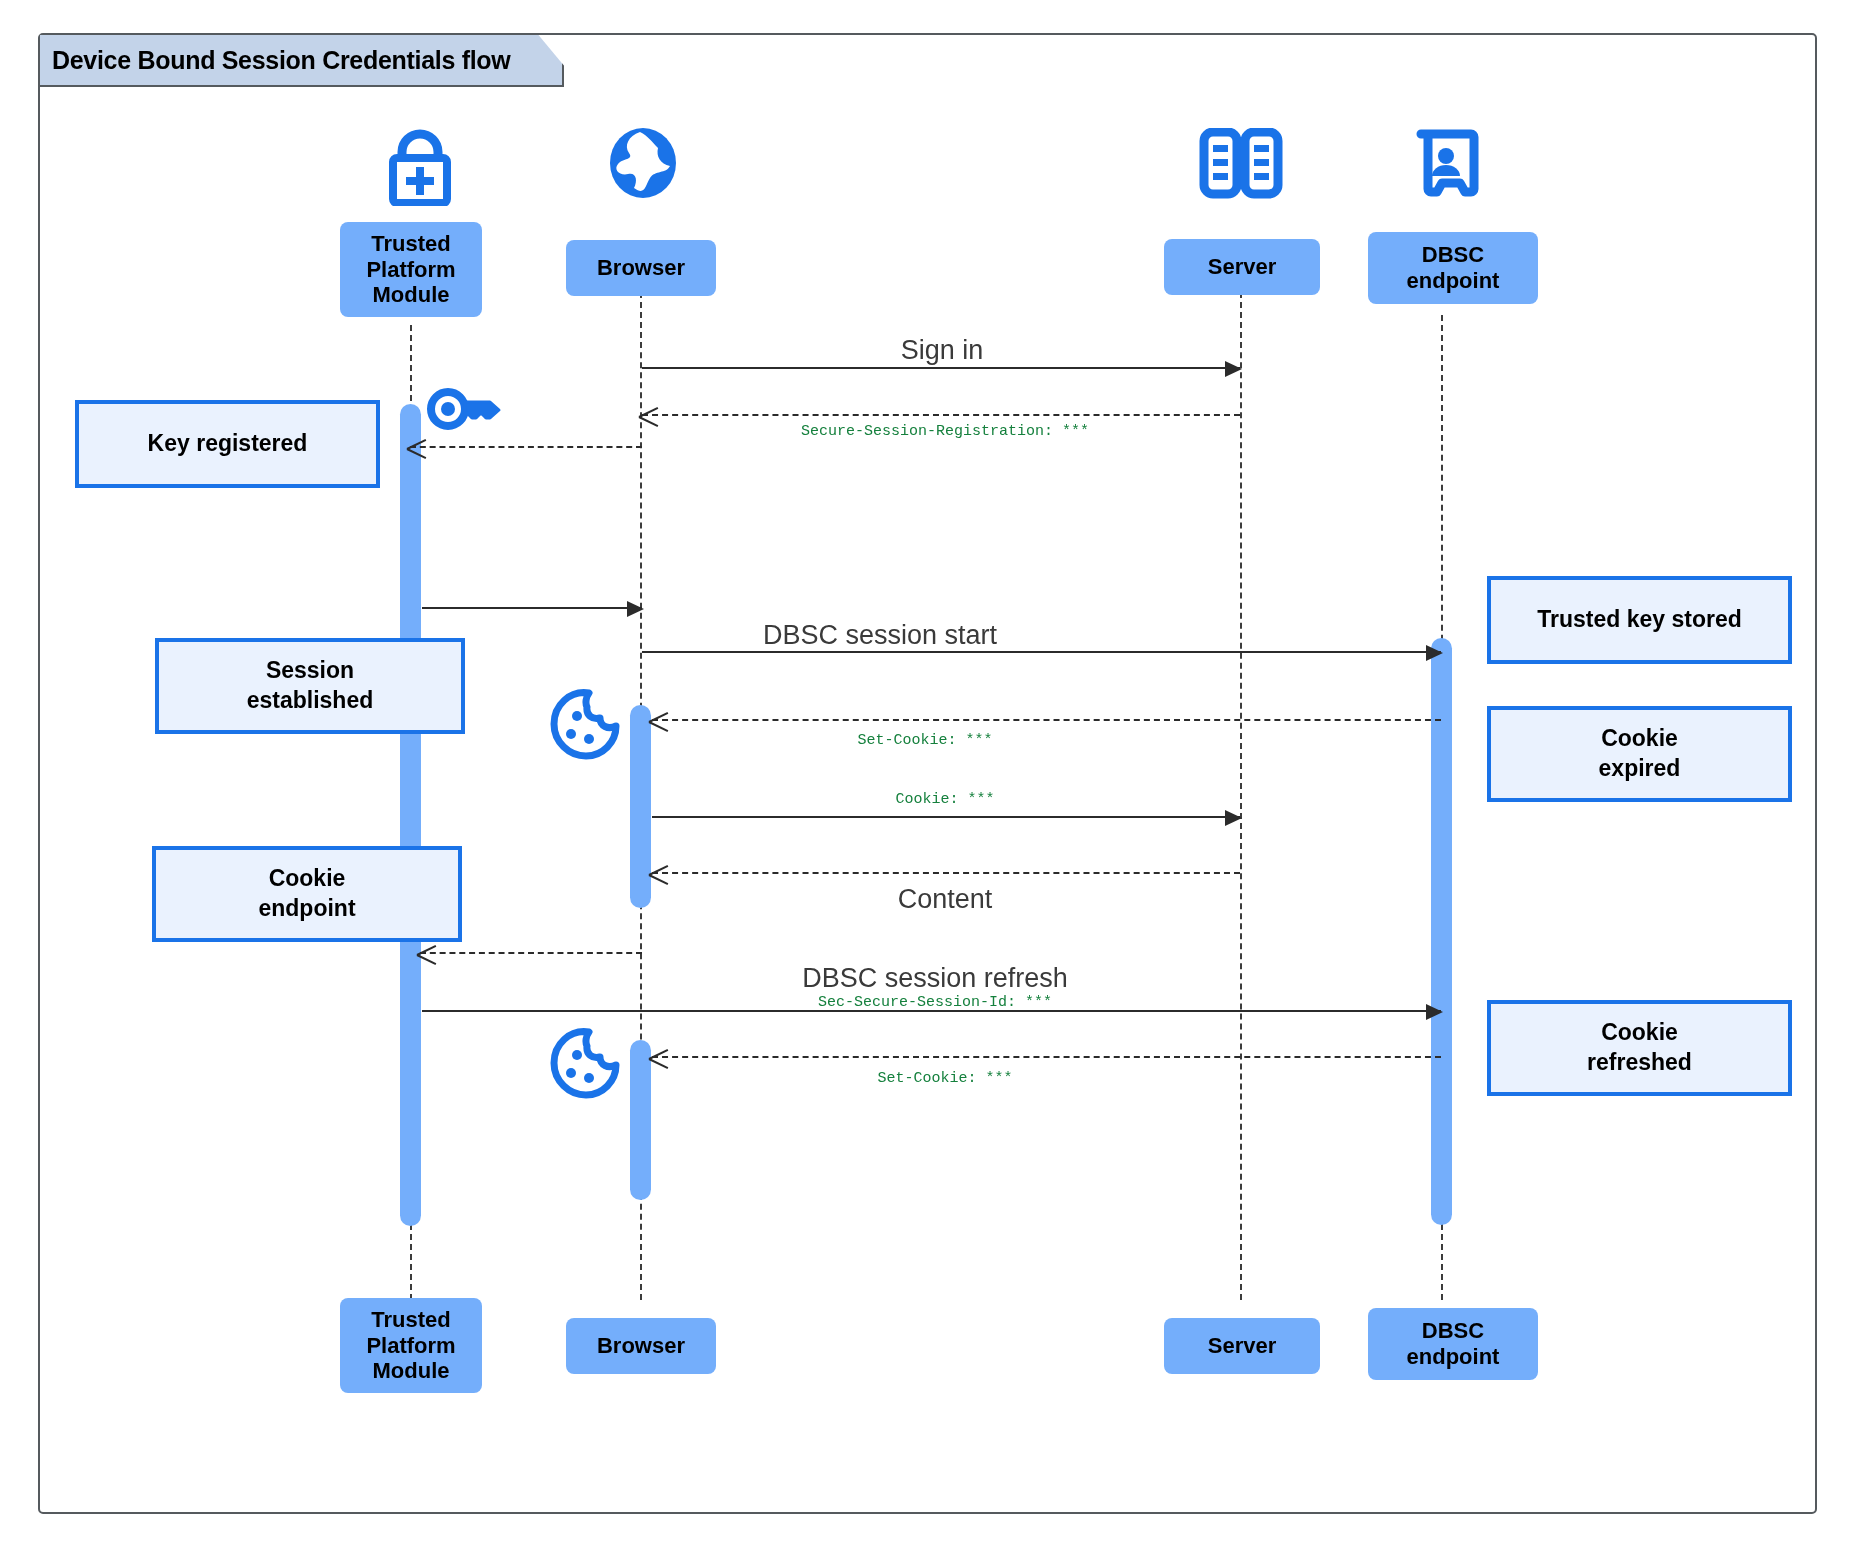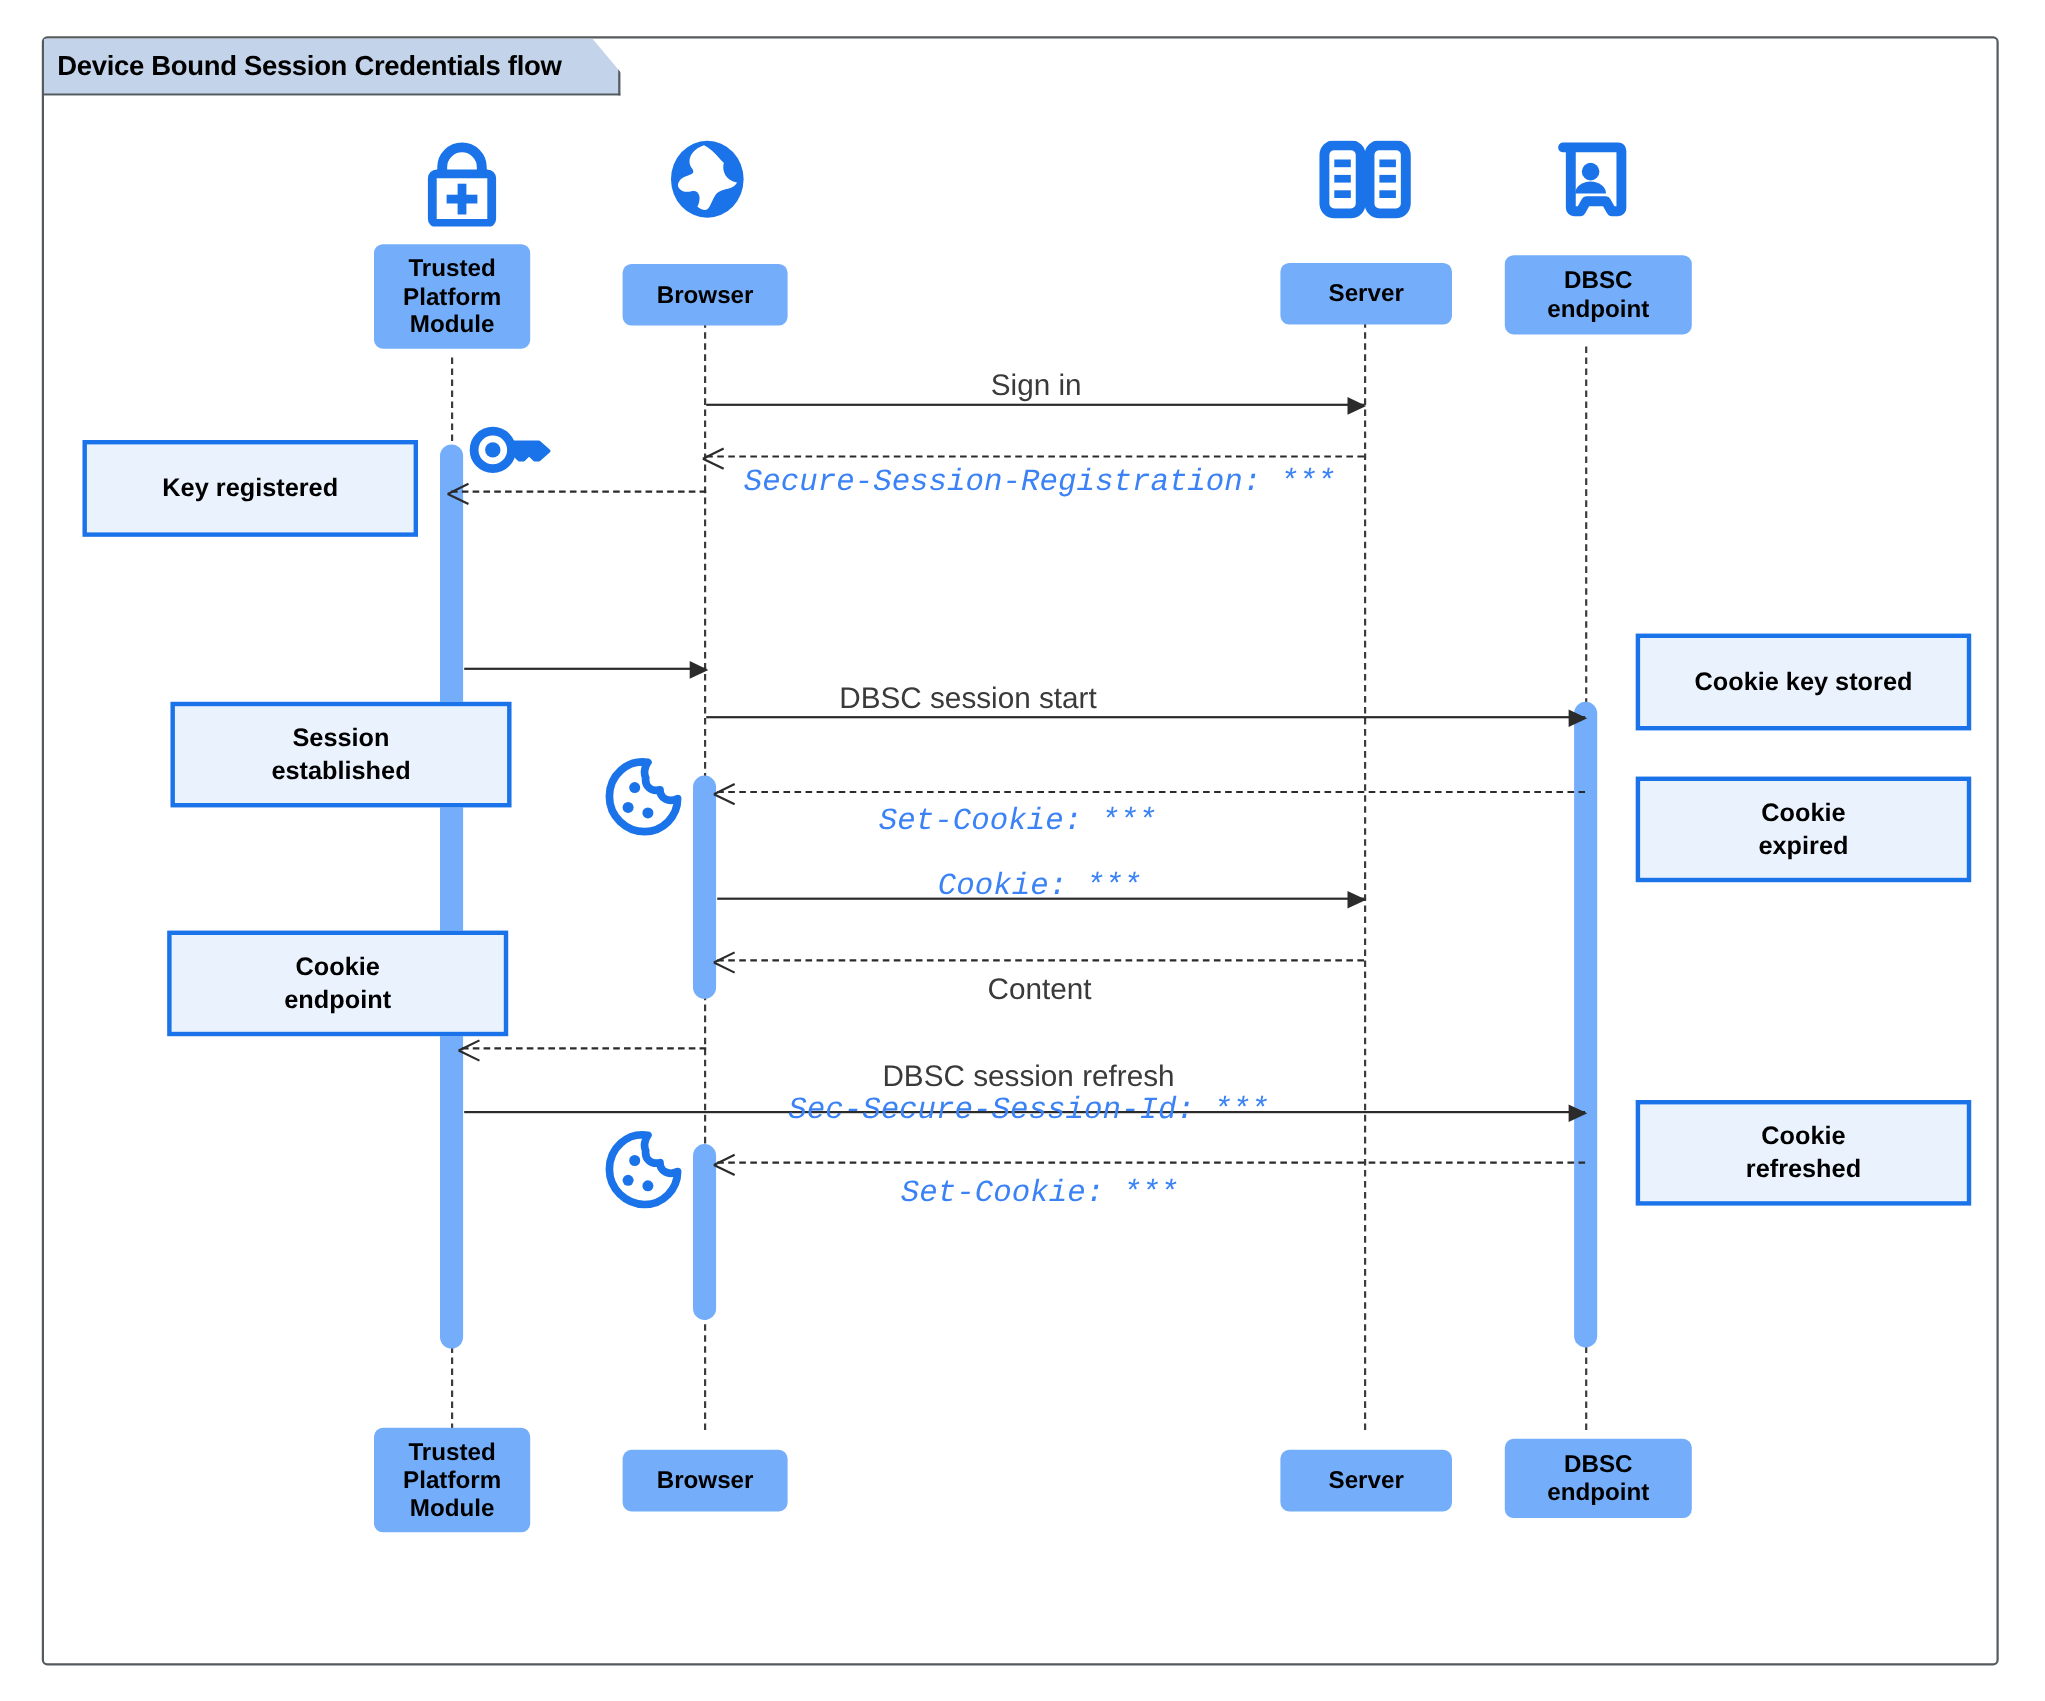--- a/index.html
+++ b/index.html
@@ -121,24 +121,23 @@
 
   .msg-label{
     position:absolute;
     font-size:27px;
     color:#3a3a3a;
     white-space:nowrap;
     font-family:"Liberation Sans",sans-serif;
   }
   .msg-label.mono{
     font-family:"Liberation Mono",monospace;
-    color:#3b82f6;
-    font-size:28px;
+    color:#15803d;
+    font-size:15px;
     letter-spacing:0px;
-    font-style:italic;
   }
   .msg-label.center{transform:translateX(-50%);}
 
   
   .icon{position:absolute;}
 </style>
 </head>
 <body>
 
 <div id="canvas">
@@ -279,21 +278,21 @@
   </div>
 
   <div class="note" style="left:152px; top:846px; width:310px; height:96px;">
     <span>
       <span>Cookie</span><br>
       <span>endpoint</span>
     </span>
   </div>
 
   <div class="note" style="left:1487px; top:576px; width:305px; height:88px;">
-    <span>Cookie key stored</span>
+    <span>Trusted key stored</span>
   </div>
 
   <div class="note" style="left:1487px; top:706px; width:305px; height:96px;">
     <span>
       <span>Cookie</span><br>
       <span>expired</span>
     </span>
   </div>
 
   <div class="note" style="left:1487px; top:1000px; width:305px; height:96px;">

